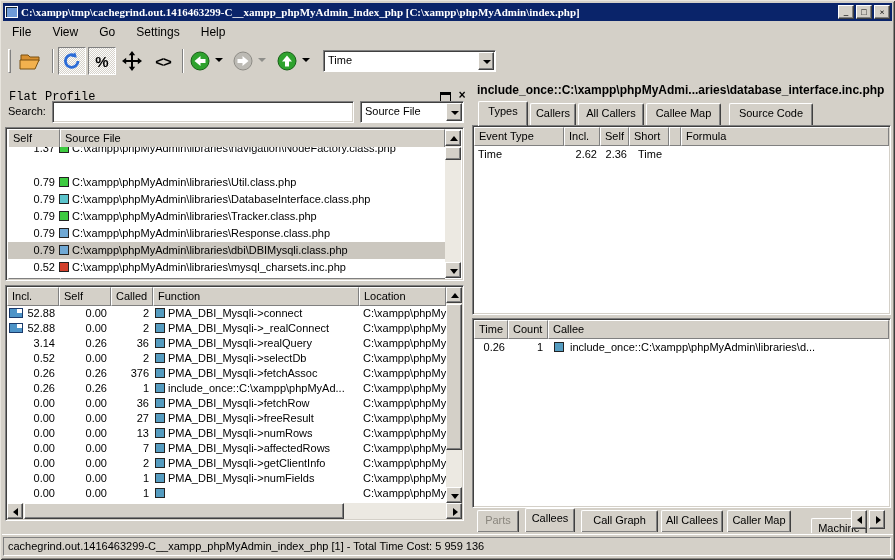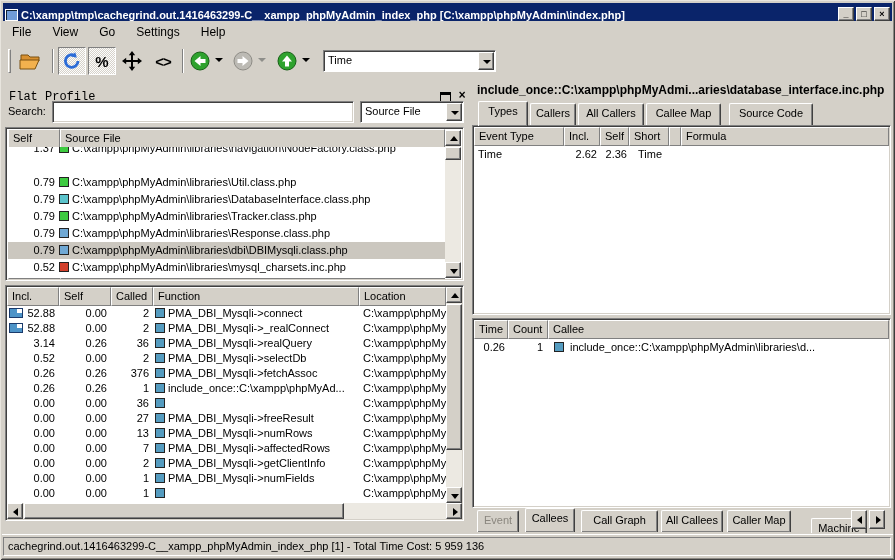--- a/index.html
+++ b/index.html
@@ -11,21 +11,21 @@
   .nowrap { white-space:nowrap; overflow:hidden; }
 
   
   .raised { background:#d4d0c8; border:1px solid; border-color:#fff #404040 #404040 #fff; box-shadow: inset -1px -1px 0 #808080; }
   .sunken { background:#fff; border:1px solid; border-color:#808080 #fff #fff #808080; box-shadow: inset 1px 1px 0 #404040, inset -1px -1px 0 #d4d0c8; }
   .pressed { border:1px solid; border-color:#808080 #fff #fff #808080;
     background-image: repeating-conic-gradient(#fdfdfd 0 25%, #d6d2ca 0 50%); background-size:2px 2px; }
   .hcell { position:absolute; top:0; height:100%; background:#d4d0c8; border:1px solid; border-color:#fff #808080 #808080 #fff; padding:2px 0 0 4px; white-space:nowrap; overflow:hidden; }
 
   
-  #titlebar { left:3px; top:3px; width:889px; height:18px; background:#0a246a; display:flex; align-items:flex-end; color:#fff; }
+  #titlebar { left:3px; top:3px; width:889px; height:18px; background:#0a246a; display:flex; align-items:center; color:#fff;font-family:Liberation Serif, serif; }
   #app-icon { width:13px; height:12px; margin:0 3px 0 2px; background:#6f9bd8; border:1px solid #fff; box-shadow: inset 1px 1px 0 #123; }
   #title-text { font-weight:bold; font-size:11px; white-space:nowrap; overflow:hidden; flex:1; }
   .winbtn { width:16px; height:14px; font-size:9px; font-weight:bold; text-align:center; line-height:12px; margin-left:2px; color:#000; }
   #win-controls { display:flex; margin-right:2px; }
 
   
   #menubar { left:3px; top:21px; width:889px; height:23px; }
   .menu-item { display:inline-block; padding:4px 9px 0 9px; height:22px; font-size:12px; }
 
   
@@ -317,20 +317,21 @@
             <span class="c-called">1</span>
           <span class="chip" style="background-color: rgb(85, 156, 192);"></span>
           <span class="c-func">include_once::C:\xampp\phpMyAd...</span>
             <span class="c-loc">C:\xampp\phpMy</span>
         </div>
         <div class="frow" style="top:90px;">
           <span class="c-incl">0.00</span>
             <span class="c-self">0.00</span>
             <span class="c-called">36</span>
           <span class="chip" style="background-color: rgb(85, 156, 192);"></span>
+          <span class="c-func">PMA_DBI_Mysqli-&gt;fetchRow</span>
             <span class="c-loc">C:\xampp\phpMy</span>
         </div>
         <div class="frow" style="top:105px;">
           <span class="c-incl">0.00</span>
             <span class="c-self">0.00</span>
             <span class="c-called">27</span>
           <span class="chip" style="background-color: rgb(85, 156, 192);"></span>
           <span class="c-func">PMA_DBI_Mysqli-&gt;freeResult</span>
             <span class="c-loc">C:\xampp\phpMy</span>
         </div>
@@ -437,21 +438,21 @@
     <div id="callee-row">
       <span style="position:absolute;left:0;width:31px;text-align:right;">0.26</span>
       <span style="position:absolute;left:35px;width:34px;text-align:right;">1</span>
       <span class="chip" style="left: 80px; top: 3px; background-color: rgb(85, 156, 192);"></span>
       <span style="position:absolute;left:96px;right:2px;overflow:hidden;">include_once::C:\xampp\phpMyAdmin\libraries\d...</span>
     </div>
   </div>
 
   <div id="bottom-tabs" class="abs">
     <div class="tab disabled" style="left:8px;top:2px;width:42px;height:22px;">
-        <span class="lbl">Event</span>
+        <span class="lbl">Parts</span>
       </div>
     <div class="tab active" style="left:56px;top:0;width:50px;height:24px;">
         <span class="lbl">Callees</span>
       </div>
     <div class="tab" style="left:112px;top:2px;width:77px;height:22px;">
         <span class="lbl">Call Graph</span>
       </div>
     <div class="tab" style="left:192px;top:2px;width:62px;height:22px;">
         <span class="lbl">All Callees</span>
       </div>

